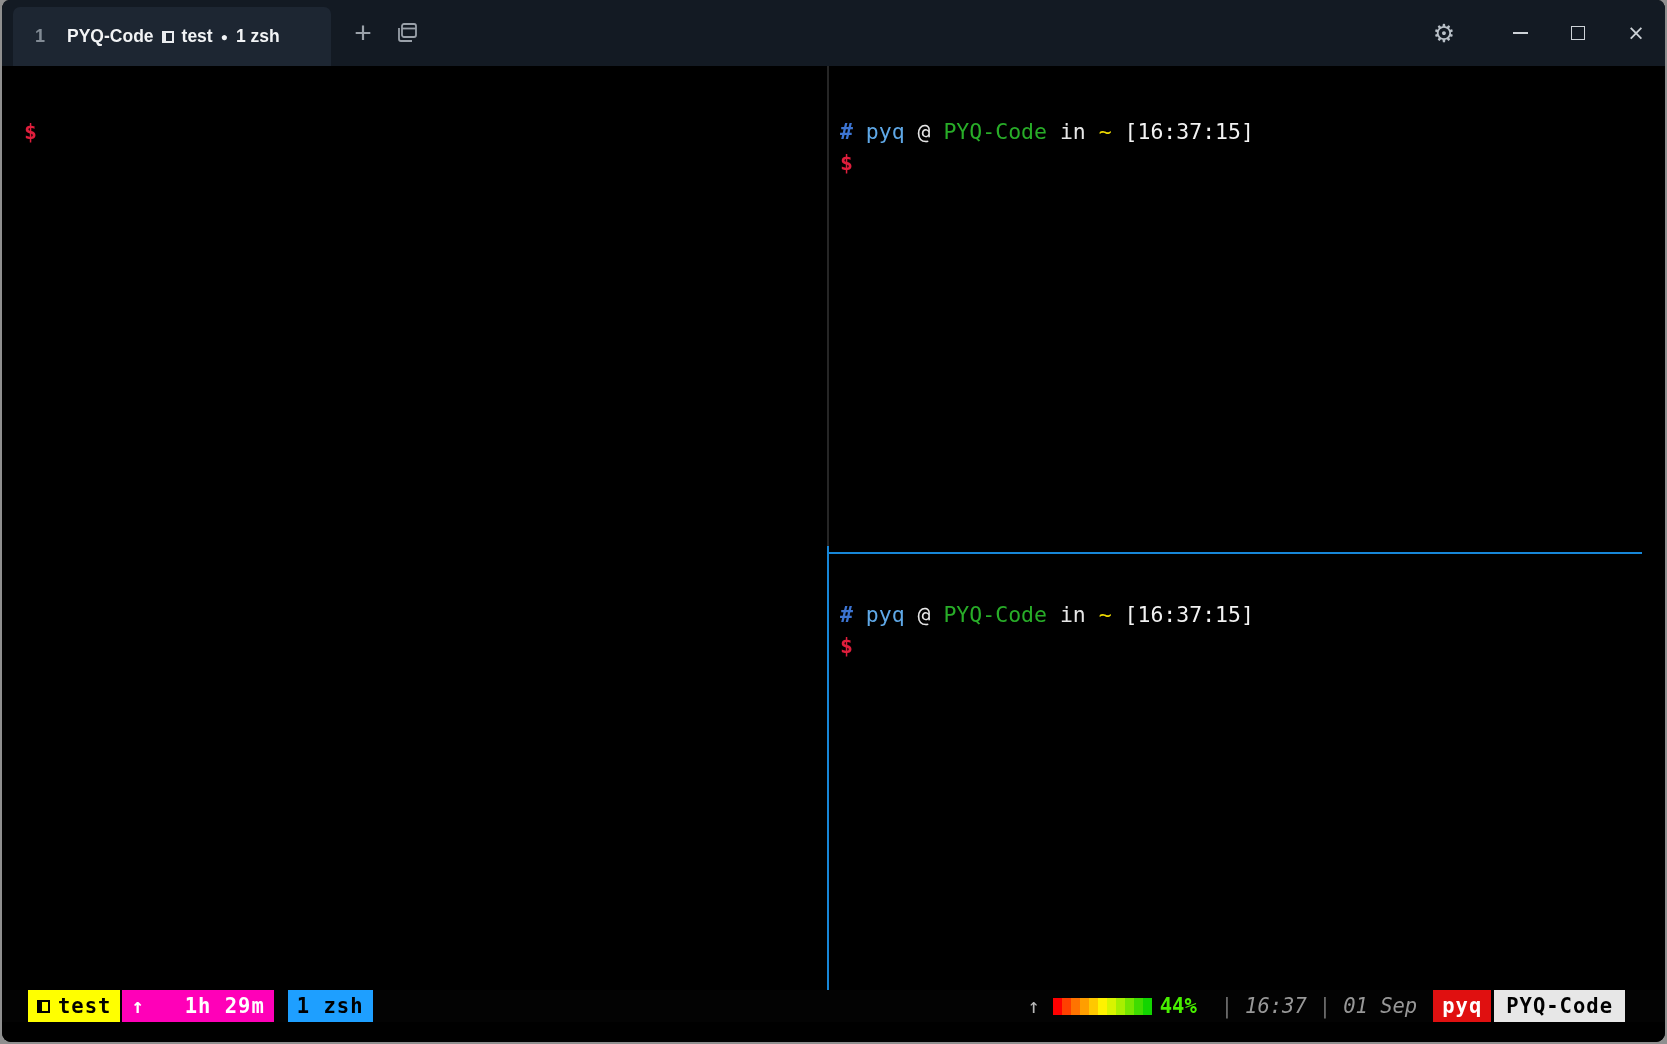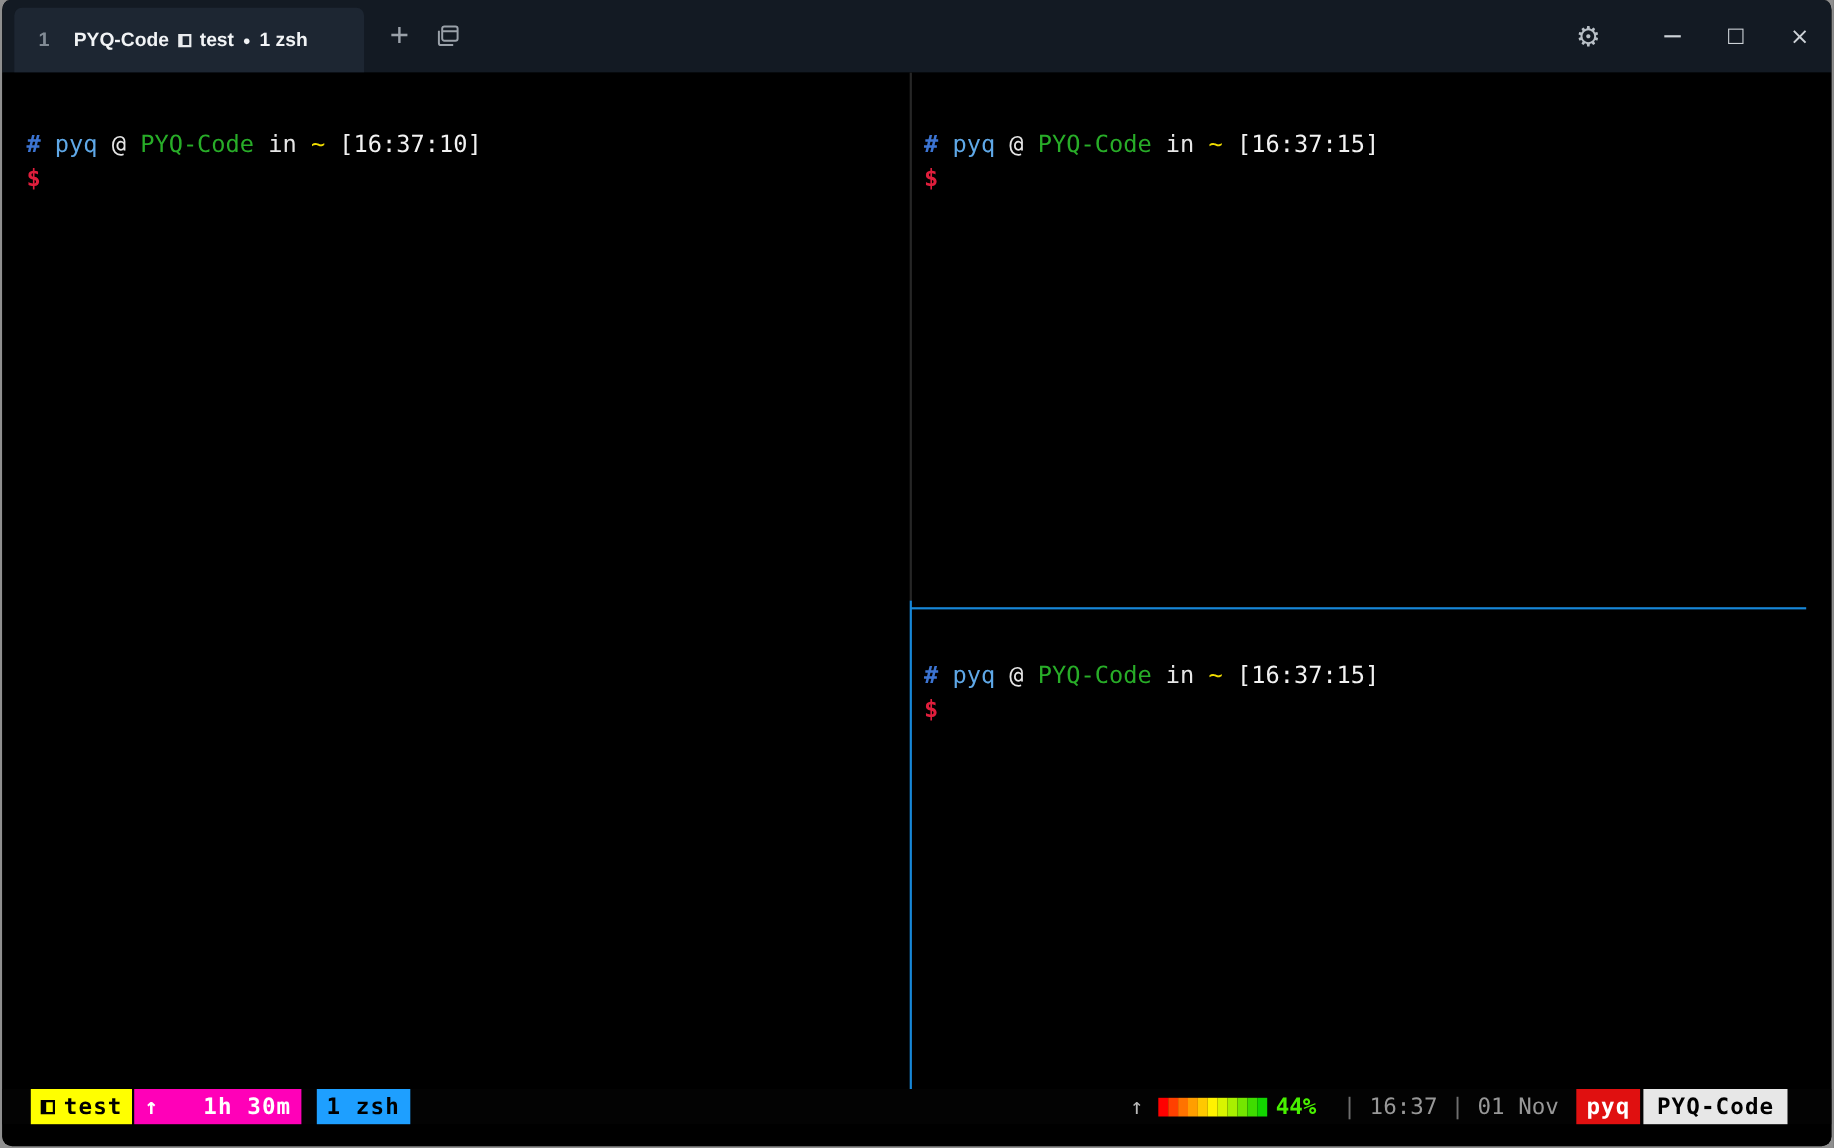--- a/index.html
+++ b/index.html
@@ -73,21 +73,21 @@
   .b-session{background:#ffff00;color:#000;display:flex;align-items:center;}
   .sess-icon{display:inline-block;width:13px;height:13px;box-sizing:border-box;border:2px solid #000;border-left-width:5px;margin-right:8px;}
   .b-uptime{background:#ff00b8;color:#fff;margin-left:2px;}
   .b-window{background:#1e9fff;color:#000;margin-left:14px;}
   .sb-right{margin-left:auto;display:flex;align-items:center;}
   .sb-arrow{color:#b9b9b9;margin-right:13px;}
   .grad-bar{width:99px;height:17px;display:flex;margin-right:8px;}
   .grad-bar span{flex:1;height:100%;}
   .sb-pct{color:#48f000;font-weight:700;margin-right:12px;}
   .sb-sep{color:#6f6f6f;margin:0 12px;}
-  .sb-dim{color:#989898;}
+  .sb-dim{color:#989898;font-style:italic;}
   .b-user{background:#e01010;color:#fff;margin-left:16px;}
   .b-host{background:#e7e7e7;color:#000;margin-left:3px;padding:0 12px;}
 </style>
 </head>
 <body>
 
 <div class="window">
 
   <div class="titlebar">
     <div class="tab">
@@ -122,23 +122,20 @@
       <div class="ctrl">
           <span class="close-glyph">×</span>
         </div>
     </div>
   </div>
 
   <div class="terminal">
 
     <div class="pane pane-left">
       <div class="prompt">
-        <div>
-          <span class="seg c-hash">#</span><span class="seg c-user">pyq</span><span class="seg c-at">@</span><span class="seg c-host">PYQ-Code</span><span class="seg c-in">in</span><span class="seg c-path">~</span><span class="c-time">[16:37:10]</span>
-        </div>
         <div><span class="c-dollar">$</span></div>
       </div>
     </div>
 
     <div class="pane pane-topright">
       <div class="prompt">
         <div>
           <span class="seg c-hash">#</span><span class="seg c-user">pyq</span><span class="seg c-at">@</span><span class="seg c-host">PYQ-Code</span><span class="seg c-in">in</span><span class="seg c-path">~</span><span class="c-time">[16:37:15]</span>
         </div>
         <div><span class="c-dollar">$</span></div>
@@ -159,21 +156,21 @@
     <div class="div-h-blue"></div>
 
     <div class="statusbar">
       <div class="badge b-session">
         <span class="sess-icon"></span>
         <span>test</span>
       </div>
       <div class="badge b-uptime">
         <span>↑</span>
         <span class="sp">&nbsp;</span>
-        <span>1h 30m</span>
+        <span>1h 29m</span>
       </div>
       <div class="badge b-window">
         <span>1 zsh</span>
       </div>
 
       <div class="sb-right">
         <span class="sb-arrow">↑</span>
         <span class="grad-bar">
             <span style="background: rgb(255, 0, 0);"></span>
             <span style="background: rgb(255, 64, 0);"></span>
@@ -184,19 +181,19 @@
             <span style="background: rgb(216, 244, 0);"></span>
             <span style="background: rgb(168, 239, 0);"></span>
             <span style="background: rgb(116, 230, 0);"></span>
             <span style="background: rgb(63, 220, 0);"></span>
             <span style="background: rgb(18, 213, 0);"></span>
           </span>
         <span class="sb-pct">44%</span>
         <span class="sb-sep">|</span>
         <span class="sb-dim">16:37</span>
         <span class="sb-sep">|</span>
-        <span class="sb-dim">01 Nov</span>
+        <span class="sb-dim">01 Sep</span>
         <span class="badge b-user">pyq</span>
         <span class="badge b-host">PYQ-Code</span>
       </div>
     </div>
   </div>
 </div>
 
 </body></html>

